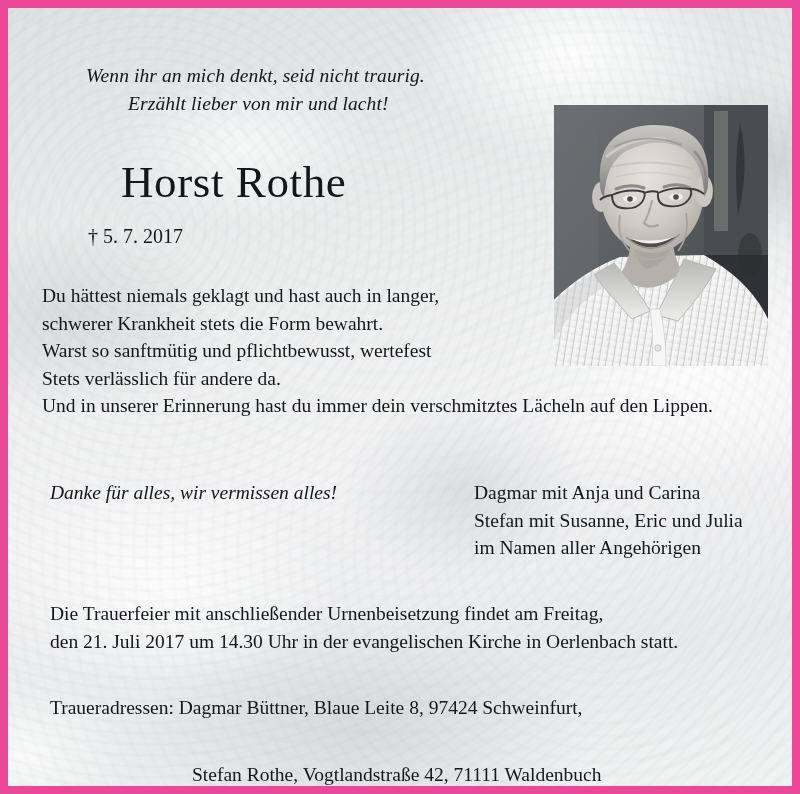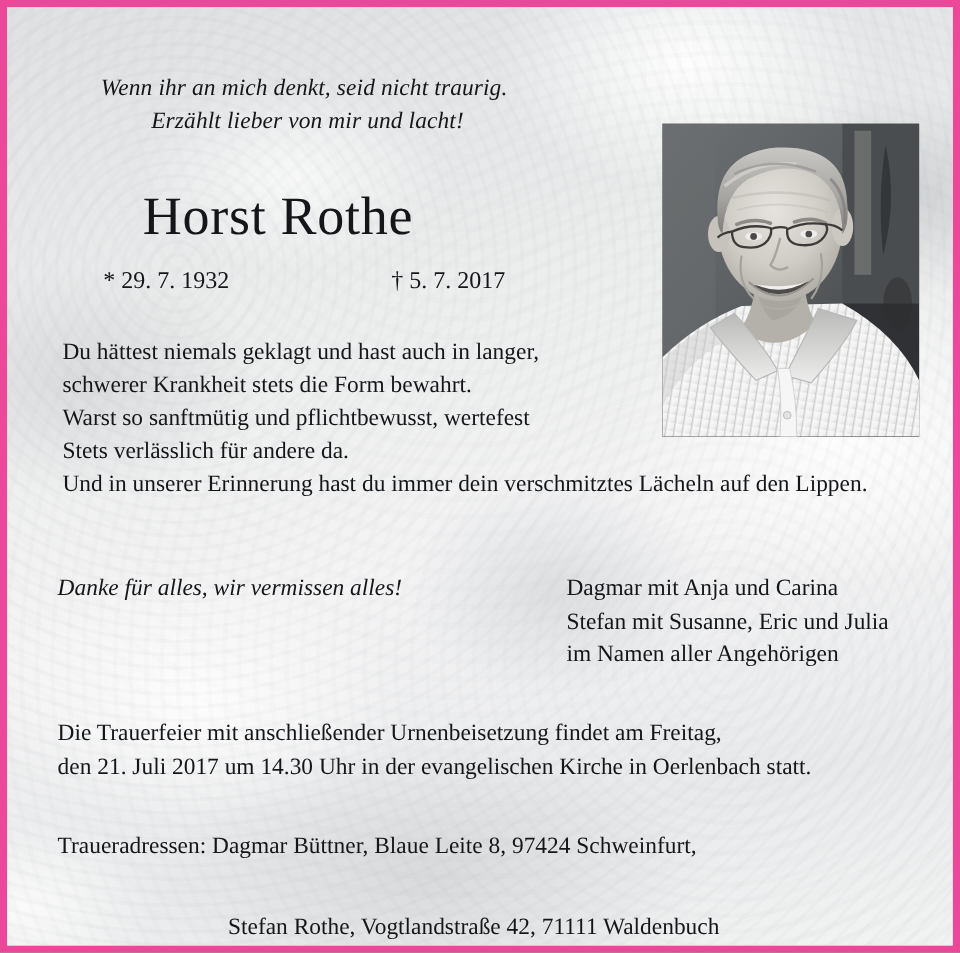--- a/index.html
+++ b/index.html
@@ -9,21 +9,21 @@
   }
   body {
     font-family: "Liberation Serif", serif;
   }
 
   .notice {
     position: relative;
     width: 800px;
     height: 794px;
     box-sizing: border-box;
-    border: 6px solid #ec4899;
+    border: 8px solid #ec4899;
     background: #e8e9ea;
     overflow: hidden;
   }
 
   
   .sky {
     position: absolute;
     inset: 0;
     background:
       radial-gradient(ellipse 230px 150px at 72% 6%,  rgba(255,255,255,.95), rgba(255,255,255,0) 70%),
@@ -88,21 +88,21 @@
     font-size: 20px;
     line-height: 26px;
     display: flex;
   }
   .dates .birth { width: 240px; }
   .dates .death { }
 
   
   .verse {
     position: absolute;
-    left: 46px;
+    left: 34px;
     top: 274px;
     width: 730px;
     font-size: 19.5px;
     line-height: 27.5px;
   }
   .verse div { white-space: nowrap; }
 
   
   .thanks {
     position: absolute;
@@ -169,21 +169,20 @@
   <div class="content">
 
     <div class="epigraph">
       <span class="l1">Wenn ihr an mich denkt, seid nicht traurig.</span>
       <span class="l2">Erzählt lieber von mir und lacht!</span>
     </div>
 
     <div class="deceased-name">Horst Rothe</div>
 
     <div class="dates">
-      <span class="birth">* 29. 7. 1932</span>
       <span class="death">† 5. 7. 2017</span>
     </div>
 
     <div class="verse">
       <div>Du hättest niemals geklagt und hast auch in langer,</div>
       <div>schwerer Krankheit stets die Form bewahrt.</div>
       <div>Warst so sanftmütig und pflichtbewusst, wertefest</div>
       <div>Stets verlässlich für andere da.</div>
       <div>Und in unserer Erinnerung hast du immer dein verschmitztes Lächeln auf den Lippen.</div>
     </div>

